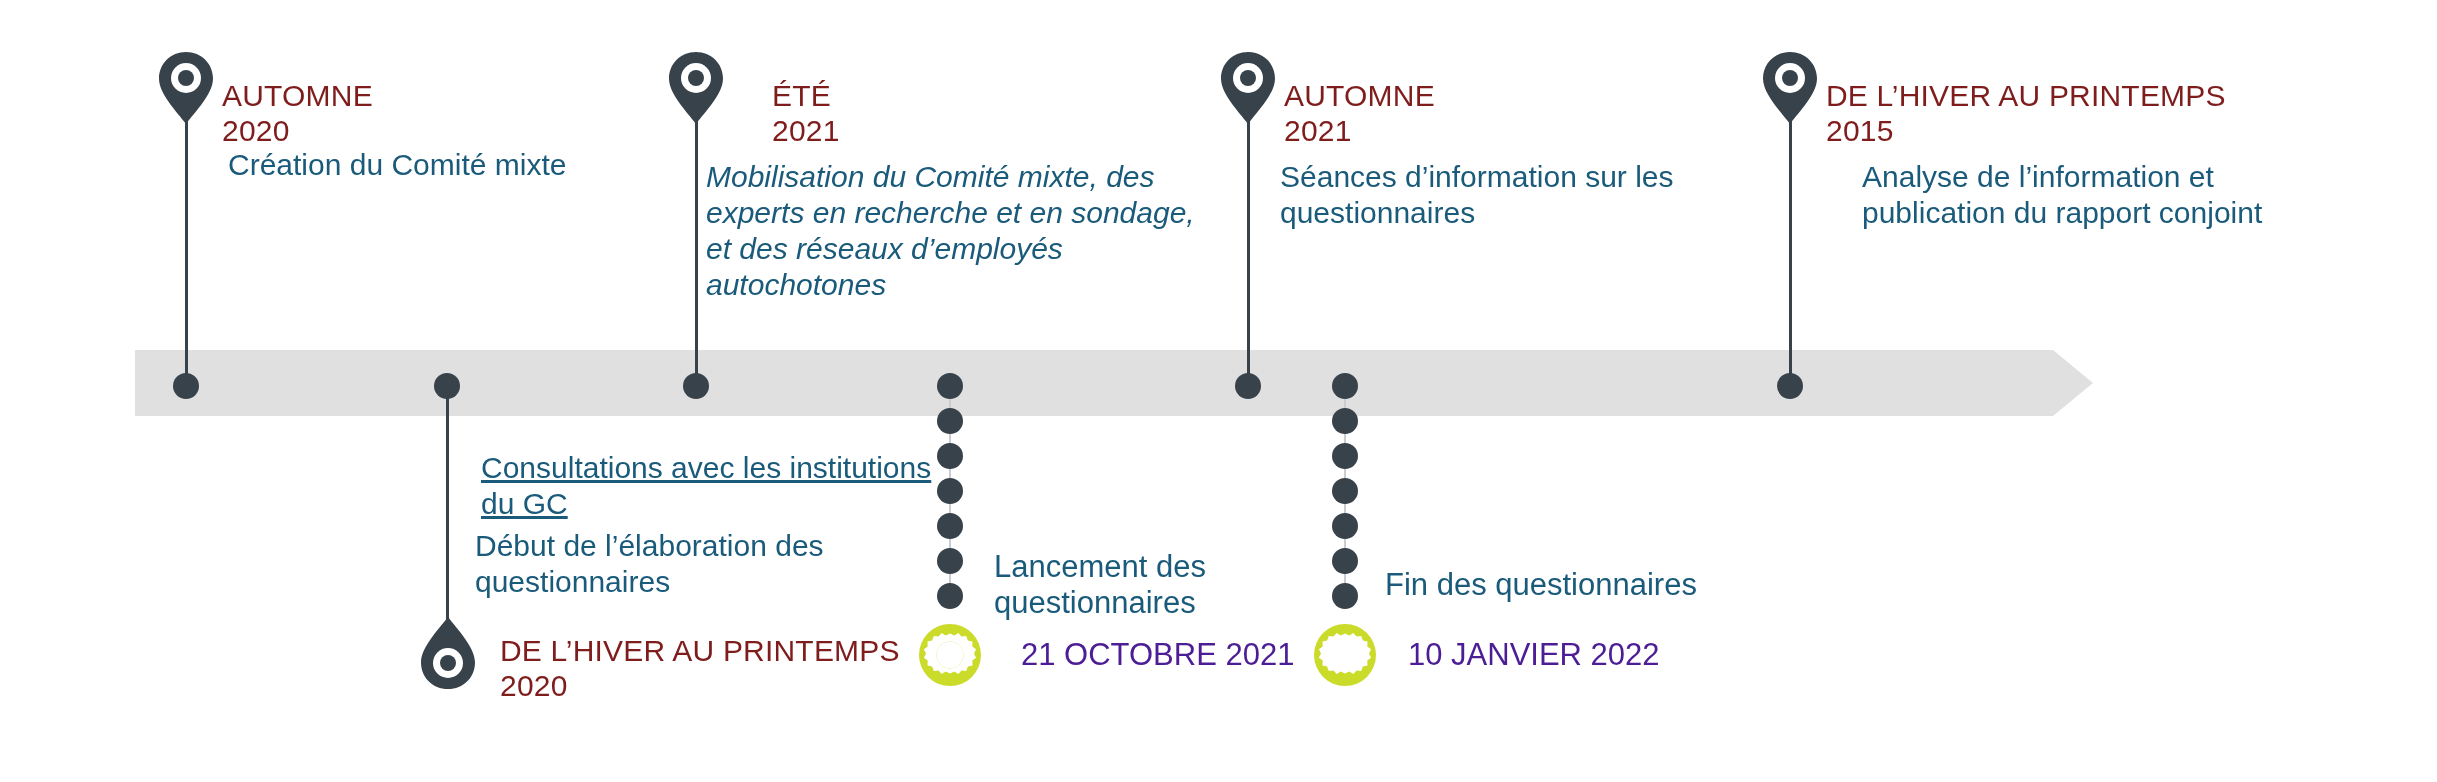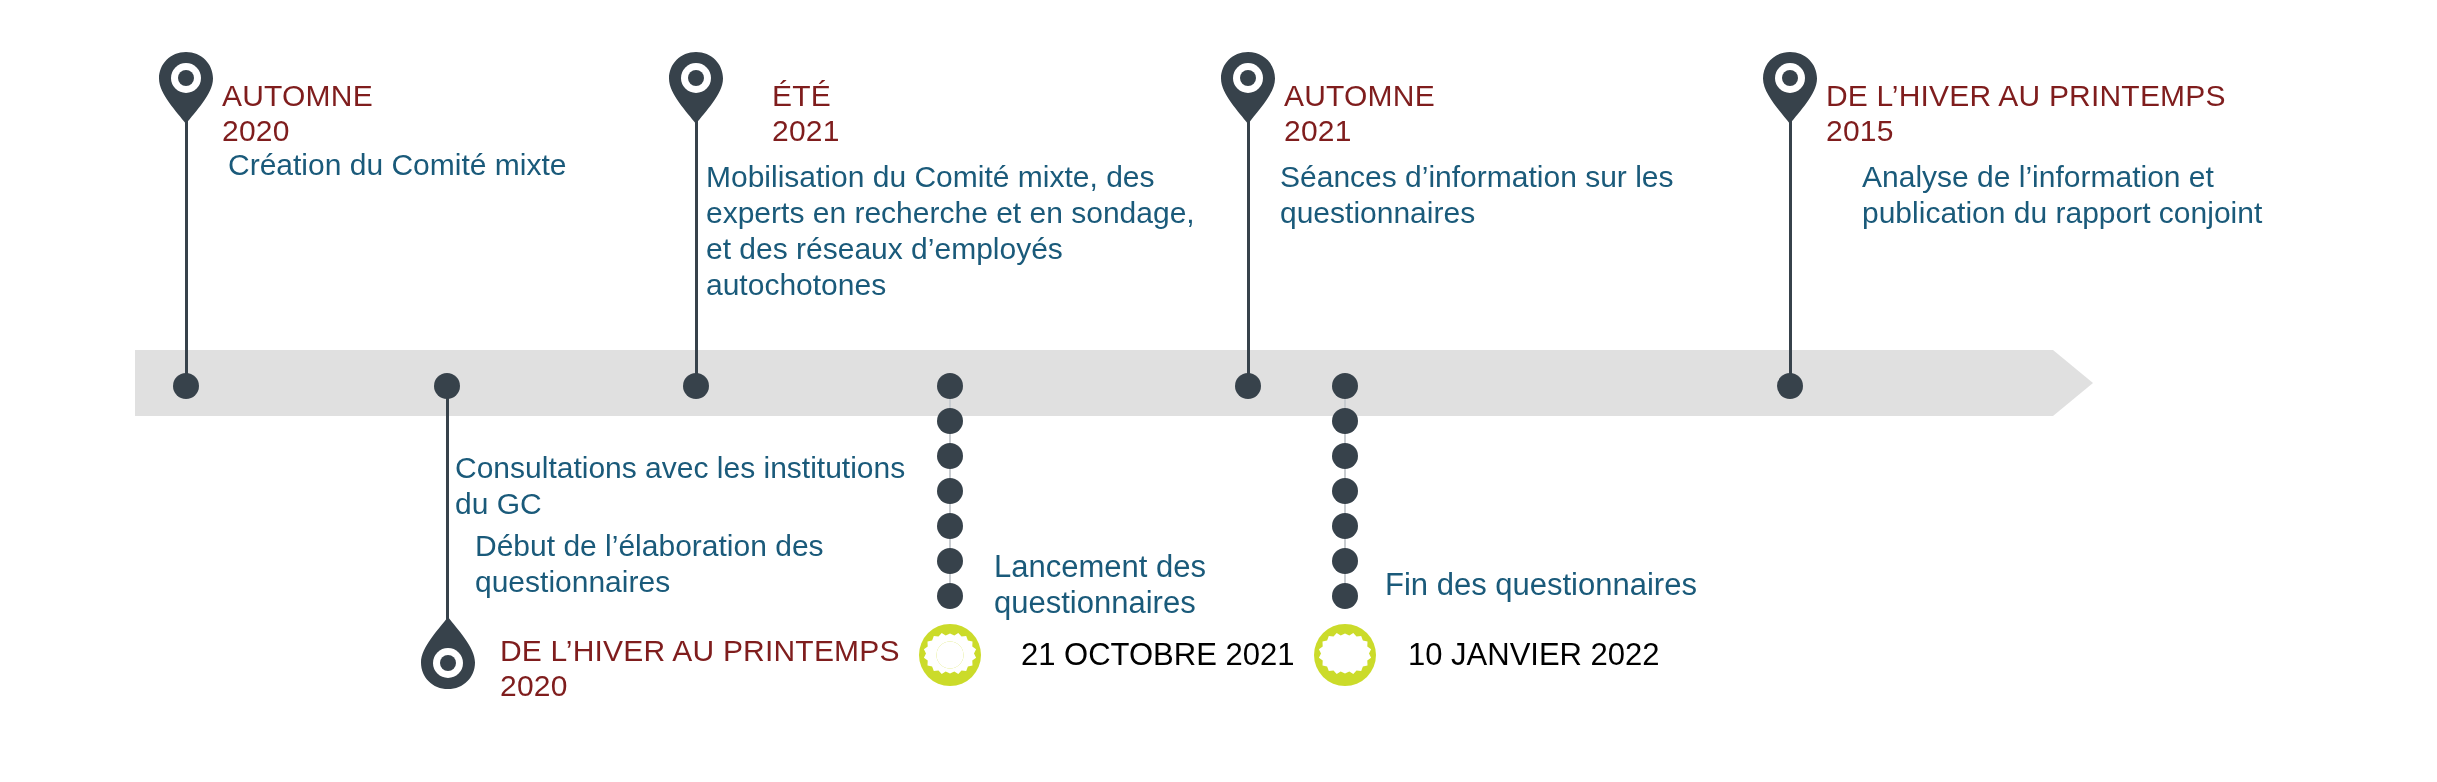--- a/index.html
+++ b/index.html
@@ -40,21 +40,21 @@
   .dotcol .d{position:absolute;left:0;width:26px;height:26px;
              border-radius:50%;background:#37424B;}
 
   
   .hdr{position:absolute;color:#7f1d1d;font-size:30px;line-height:35px;
        letter-spacing:.2px;white-space:pre-line;}
   .body{position:absolute;color:#1A5A7A;font-size:30px;line-height:36px;
         white-space:pre-line;}
   .cap{position:absolute;color:#1A5A7A;font-size:31px;line-height:36px;
        white-space:pre-line;}
-  .date{position:absolute;color:#000000;font-size:31px;line-height:36px;
+  .date{position:absolute;color:#4c1d95;font-size:31px;line-height:36px;
         white-space:nowrap;}
 </style>
 </head>
 <body>
 
 <div id="stage">
 
   <div class="track">
     <svg viewBox="0 0 1958 66" xmlns="http://www.w3.org/2000/svg">
       <polygon points="0,0 1918,0 1958,33 1918,66 0,66" fill="#E0E0E0"></polygon>
@@ -76,21 +76,21 @@
   <div class="conn" style="left:695px;top:118px;height:268px;"></div>
   <div class="pin" style="left:667px;top:50px;">
     <svg viewBox="0 0 58 76" xmlns="http://www.w3.org/2000/svg">
       <path d="M29 2 C13.5 2 2 13.8 2 28.6 C2 44 20 62 29 74 C38 62 56 44 56 28.6 C56 13.8 44.5 2 29 2 Z" fill="#37424B"></path>
       <circle cx="29" cy="28" r="15" fill="#ffffff"></circle>
       <circle cx="29" cy="28" r="8" fill="#37424B"></circle>
     </svg>
   </div>
   <div class="bardot" style="left:683px;top:373px;"></div>
   <div class="hdr" style="left:752px;top:78px;margin-left:20px;"><span>ÉTÉ</span><br><span>2021</span></div>
-  <div class="body" style="left:706px;top:159px;">Mobilisation du Comité mixte, des
+  <div class="body" style="left:706px;top:159px;font-style:italic;">Mobilisation du Comité mixte, des
 experts en recherche et en sondage,
 et des réseaux d’employés
 autochotones</div>
 
   <div class="conn" style="left:1247px;top:118px;height:268px;"></div>
   <div class="pin" style="left:1219px;top:50px;">
     <svg viewBox="0 0 58 76" xmlns="http://www.w3.org/2000/svg">
       <path d="M29 2 C13.5 2 2 13.8 2 28.6 C2 44 20 62 29 74 C38 62 56 44 56 28.6 C56 13.8 44.5 2 29 2 Z" fill="#37424B"></path>
       <circle cx="29" cy="28" r="15" fill="#ffffff"></circle>
       <circle cx="29" cy="28" r="8" fill="#37424B"></circle>
@@ -116,21 +116,21 @@
 
   <div class="conn" style="left:446px;top:380px;height:243px;"></div>
   <div class="bardot" style="left:434px;top:373px;"></div>
   <div class="pin-up" style="left:419px;top:615px;">
     <svg viewBox="0 0 58 76" xmlns="http://www.w3.org/2000/svg">
       <path d="M29 74 C13.5 74 2 62.2 2 47.4 C2 32 20 14 29 2 C38 14 56 32 56 47.4 C56 62.2 44.5 74 29 74 Z" fill="#37424B"></path>
       <circle cx="29" cy="48" r="15" fill="#ffffff"></circle>
       <circle cx="29" cy="48" r="8" fill="#37424B"></circle>
     </svg>
   </div>
-  <div class="body" style="left:455px;top:450px;">Consultations avec les institutions
+  <div class="body" style="left:481px;top:450px;text-decoration:underline;">Consultations avec les institutions
 du GC</div>
   <div class="body" style="left:475px;top:528px;">Début de l’élaboration des
 questionnaires</div>
   <div class="hdr" style="left:500px;top:633px;"><span>DE L’HIVER AU PRINTEMPS</span><br><span>2020</span></div>
 
   <div class="dotcol" style="left:937px;top:373px;height:232px;">
     <div class="hair" style="height:210px;"></div>
     <div class="d" style="top:0px;"></div>
     <div class="d" style="top:35px;"></div>
     <div class="d" style="top:70px;"></div>

